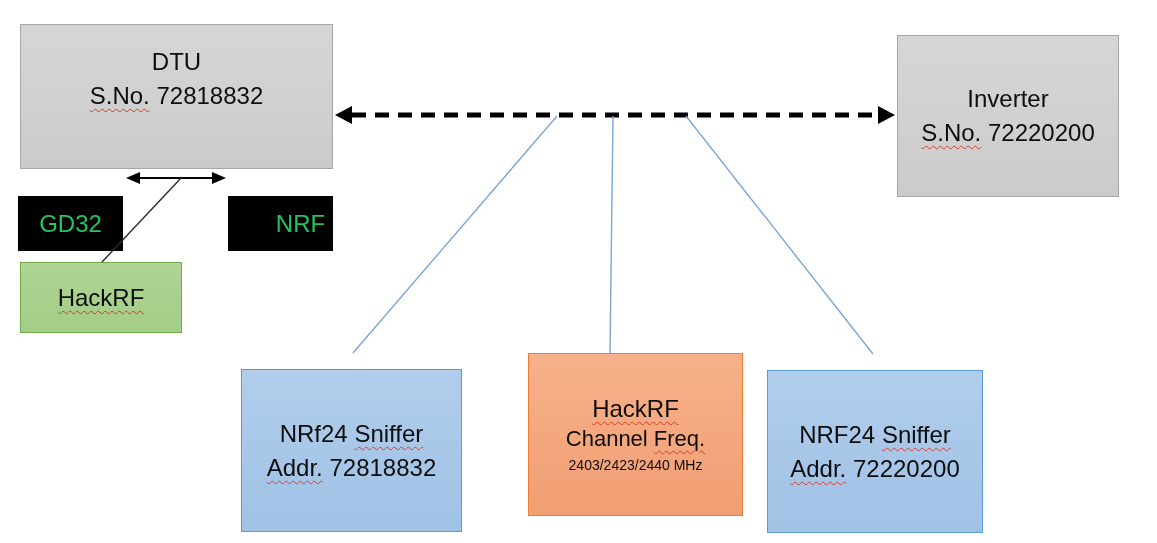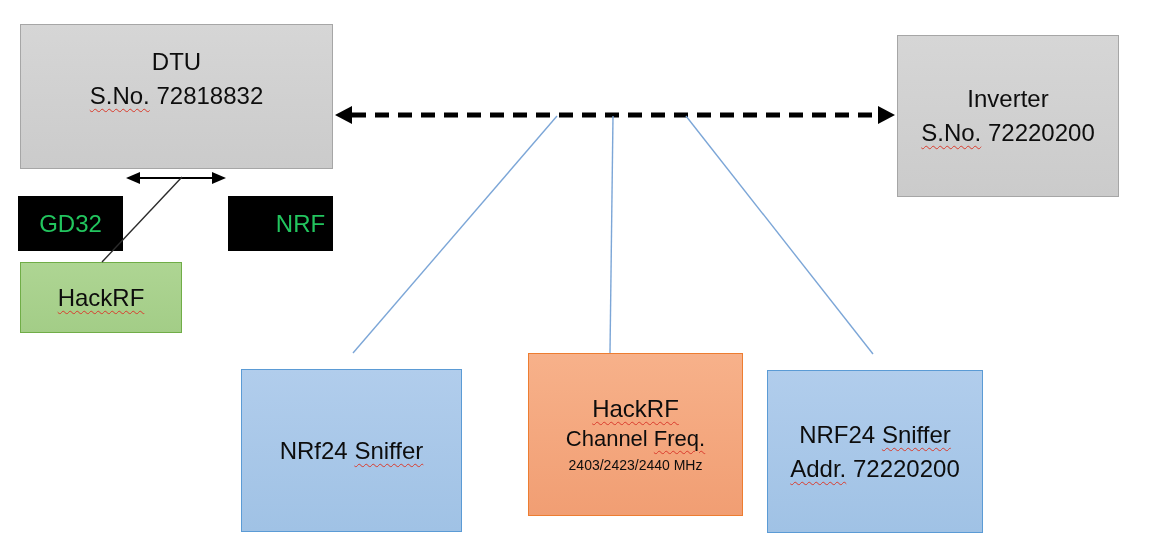--- a/index.html
+++ b/index.html
@@ -72,20 +72,24 @@
       <span class="sq">S.No.</span>
       <span>72220200</span>
     </div>
   </div>
 
   <div class="box blue sniffer1">
     <div class="t24">
       <span>NRf24</span>
       <span class="sq">Sniffer</span>
     </div>
+    <div class="t24">
+      <span class="sq">Addr.</span>
+      <span>72818832</span>
+    </div>
   </div>
 
   <div class="box orange hackrf">
     <div class="t24 sq">HackRF</div>
     <div class="t18">
       <span>Channel</span>
       <span class="sq">Freq.</span>
     </div>
     <div class="t19">2403/2423/2440 MHz</div>
   </div>

